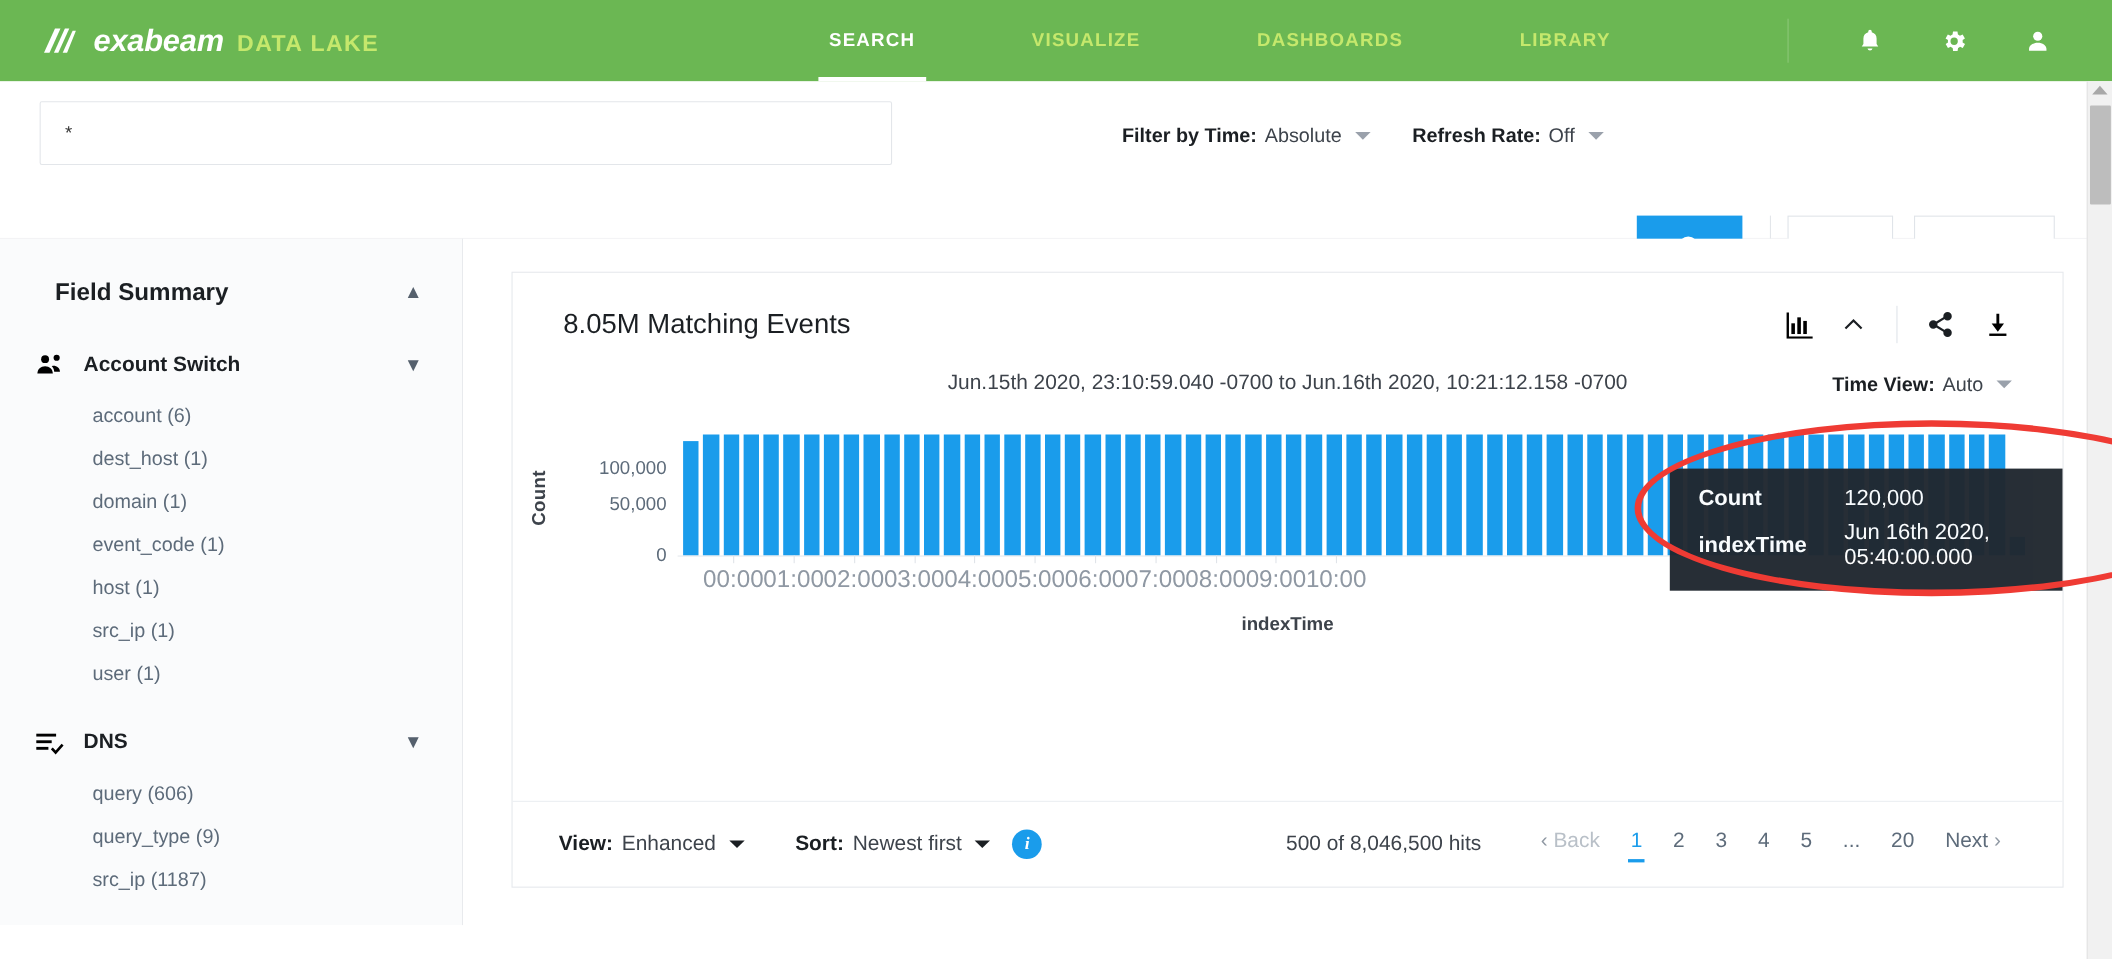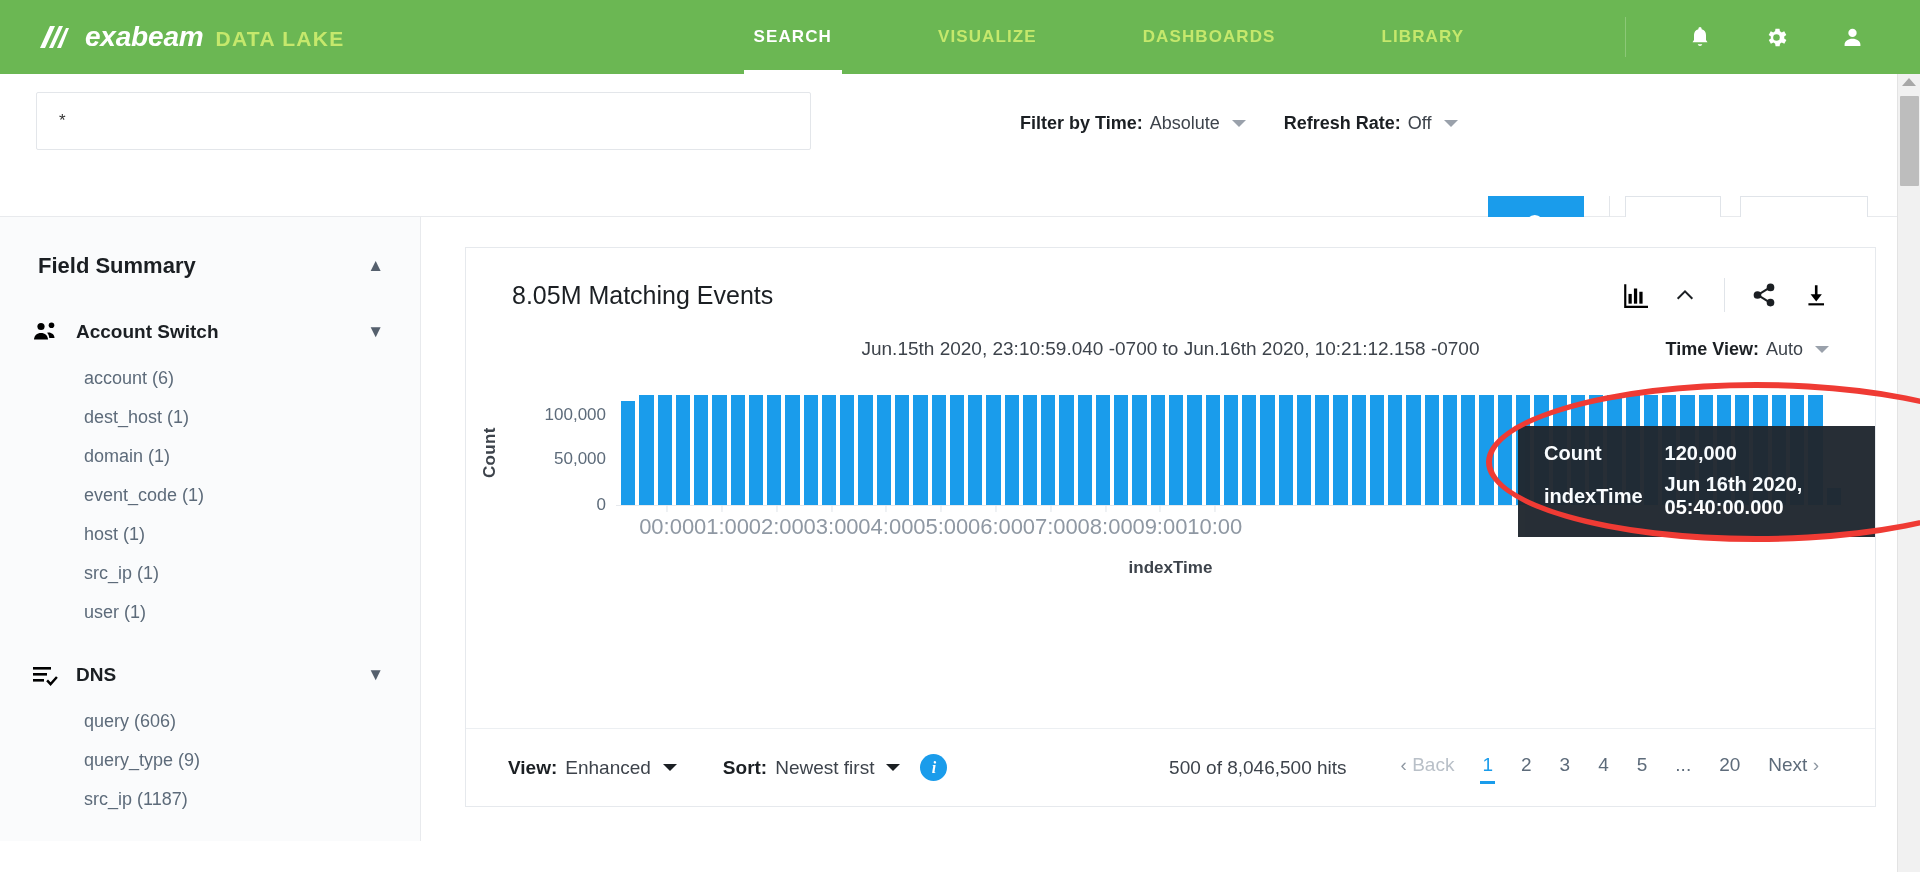--- a/index.html
+++ b/index.html
@@ -96,21 +96,21 @@
   
   .body { display: flex; height: 625px; border-top: 1px solid #e8eaed; }
 
   
   .sidebar {
     width: 421px; background: #fafbfc; border-right: 1px solid #e8eaed;
     padding-top: 26px; position: relative; overflow: hidden;
   }
   .fs-head {
     display: flex; align-items: center; justify-content: space-between;
-    padding: 0 36px 0 38px; height: 46px; cursor: pointer;
+    padding: 0 36px 0 50px; height: 46px; cursor: pointer;
   }
   .fs-title { font-size: 22px; font-weight: 700; color: #1b1f23; }
   .chev { color: #55606d; font-size: 17px; }
   .grp {
     display: flex; align-items: center; padding: 0 36px 0 32px;
     height: 54px; margin-top: 16px; cursor: pointer;
   }
   .grp-icon { width: 30px; height: 24px; margin-right: 14px; flex: 0 0 auto; }
   .grp-name { font-size: 19px; font-weight: 700; color: #1b1f23; flex: 1; }
   .fitem {
@@ -176,21 +176,21 @@
 
   
   .tooltip {
     position: absolute; left: 1052px; top: 36px;
     background: #212830; color: #ffffff; opacity: .97;
     padding: 16px 28px 18px 26px; z-index: 6;
     display: grid; grid-template-columns: auto auto; column-gap: 22px; row-gap: 8px;
     align-items: center; font-size: 20px;
   }
   .tt-key { font-weight: 700; }
-  .tt-val { font-weight: 700; }
+  .tt-val { font-weight: 400; margin-left: 12px; }
 
   
   .ellipse {
     position: absolute; left: 1020px; top: -8px;
     width: 540px; height: 160px;
     border: 6px solid #ef3b34; border-radius: 50%;
     z-index: 7; pointer-events: none;
   }
 
   
@@ -404,21 +404,21 @@
           <span class="fvalue">Auto</span>
           <span class="caret-dn"></span>
         </span>
       </div>
 
       <div class="chart-wrap">
         <div class="ylabel">Count</div>
         <div class="yticks" id="yticks">
             <div class="ytick" style="top: 105px;">0</div>
             <div class="ytick" style="top: 59px;">50,000</div>
-            <div class="ytick" style="top: 15px;">100,000</div>
+            <div class="ytick" style="top: 26px;">100,000</div>
           </div>
         <div class="plot" id="plot">
             <div class="bar" style="height: 103.96px;"></div>
             <div class="bar" style="height: 110.4px;"></div>
             <div class="bar" style="height: 110.4px;"></div>
             <div class="bar" style="height: 110.4px;"></div>
             <div class="bar" style="height: 110.4px;"></div>
             <div class="bar" style="height: 110.4px;"></div>
             <div class="bar" style="height: 110.4px;"></div>
             <div class="bar" style="height: 110.4px;"></div>

